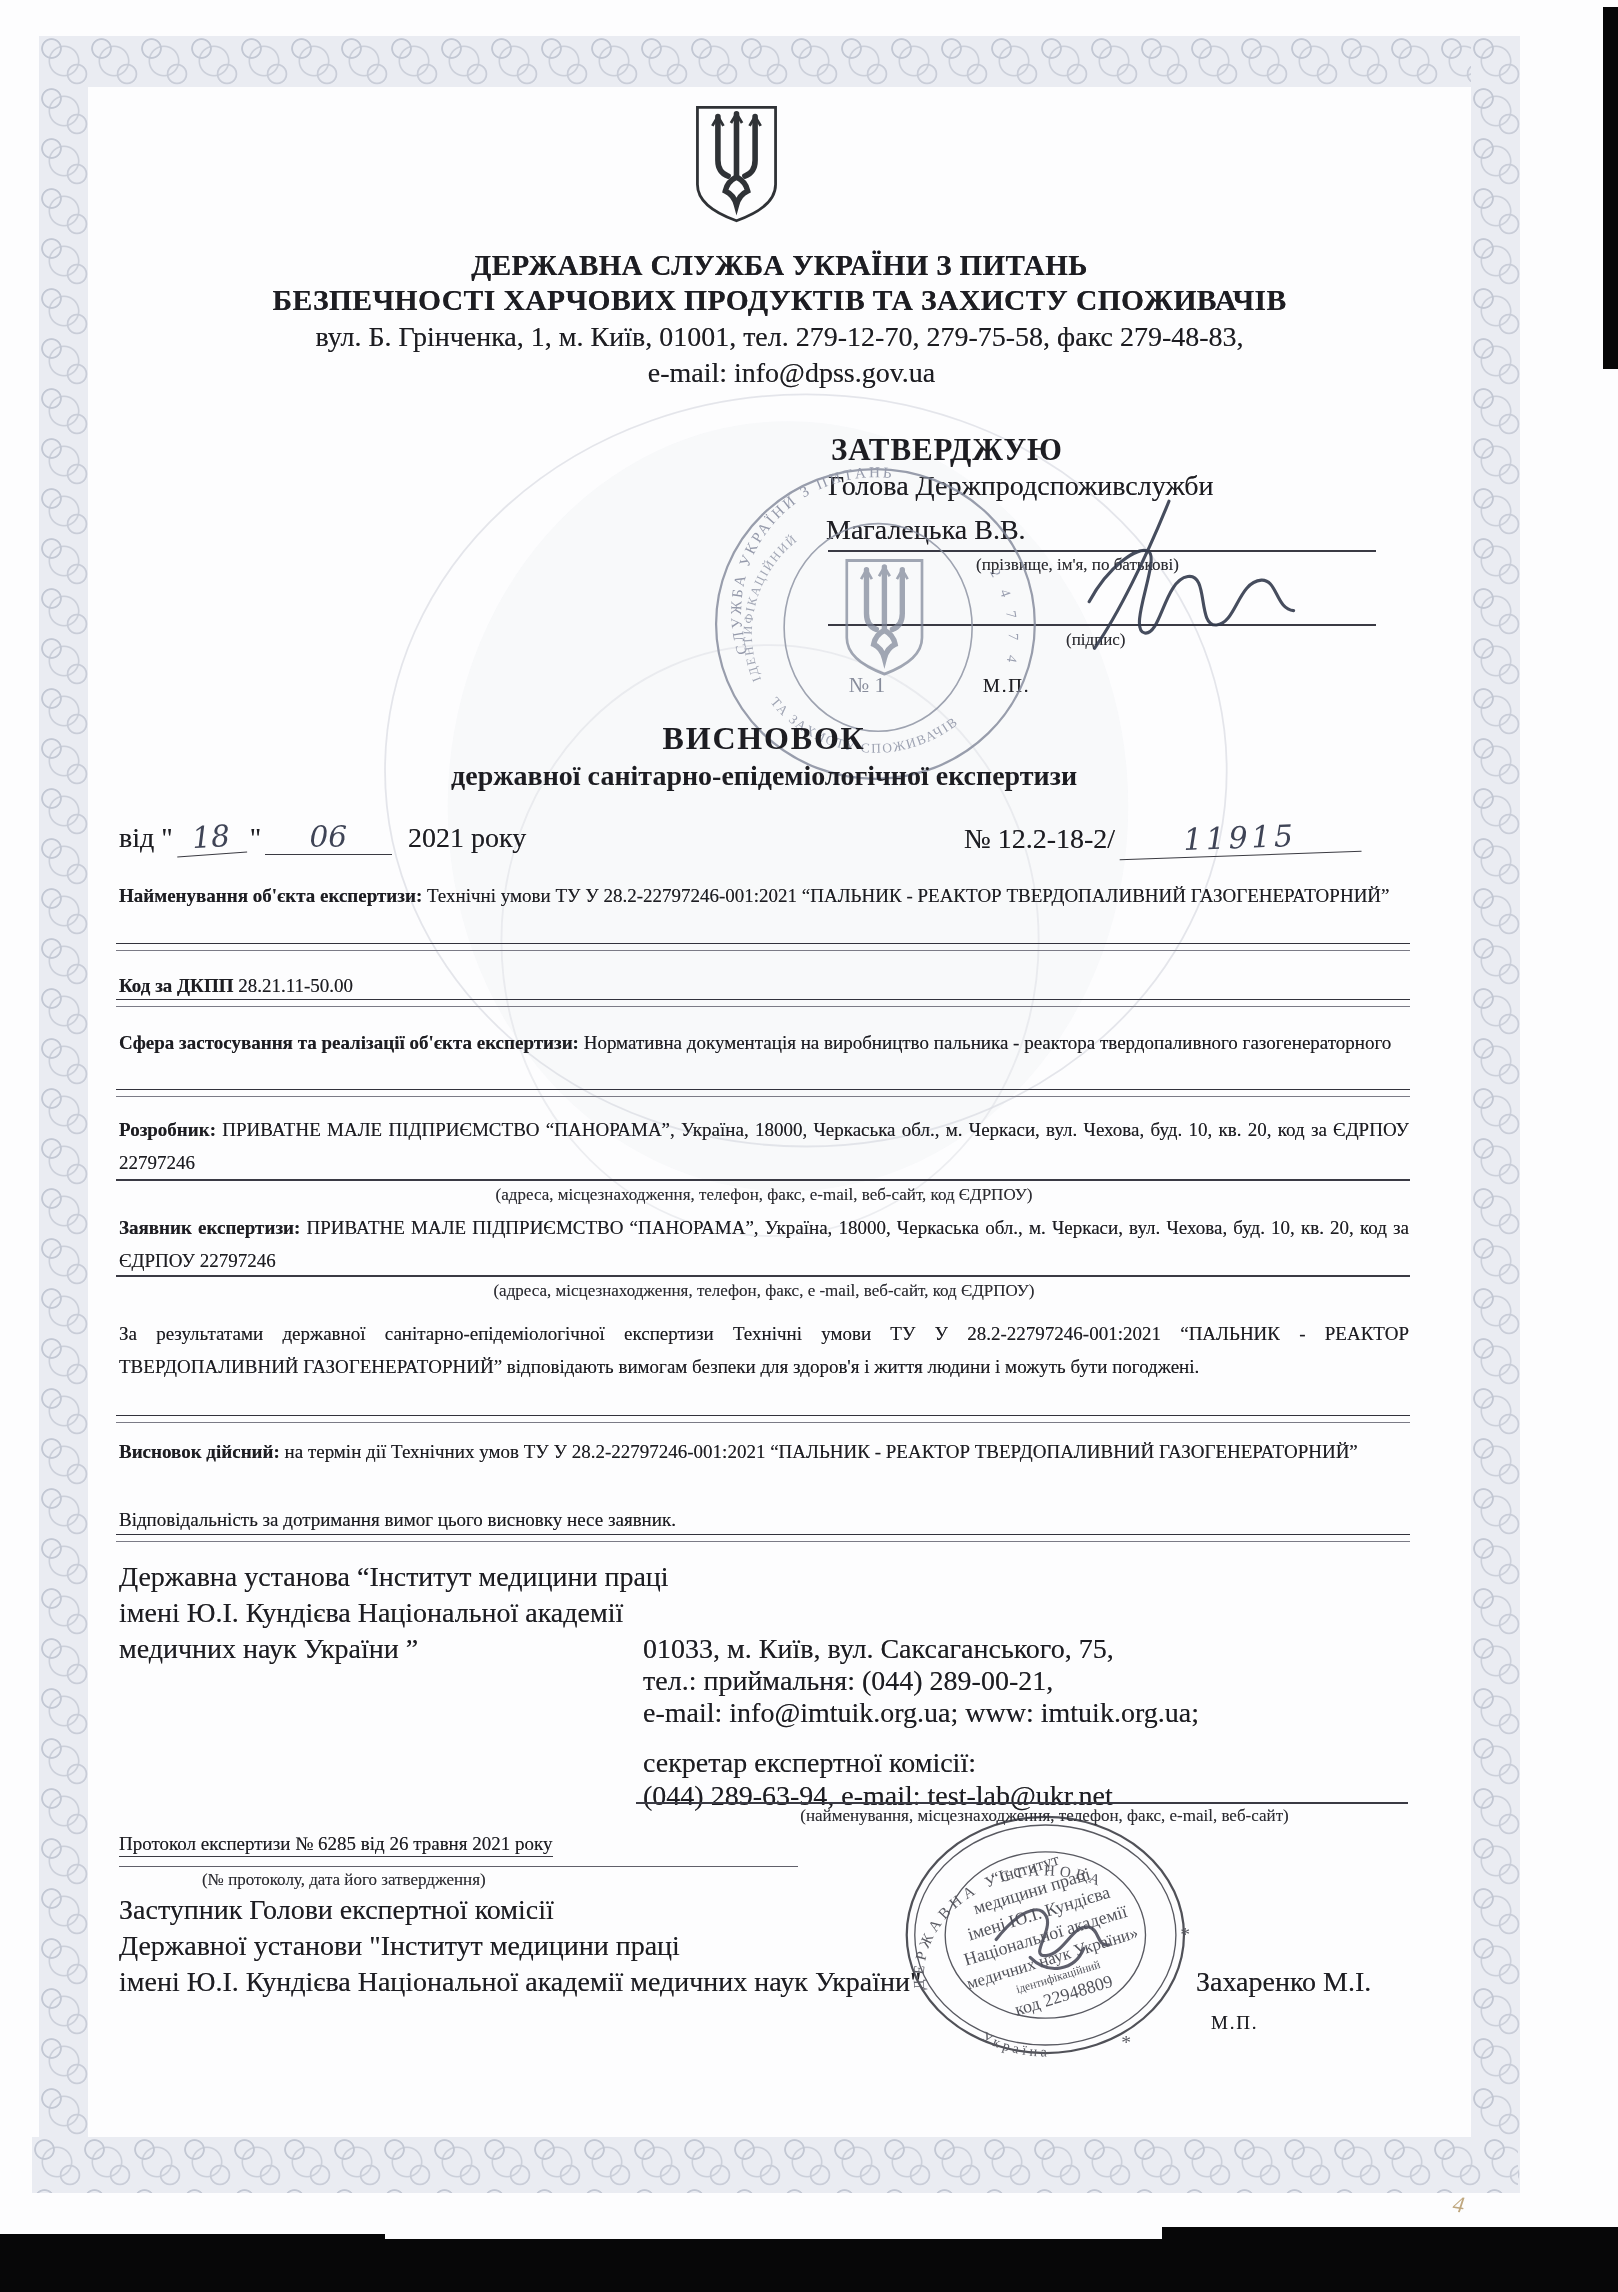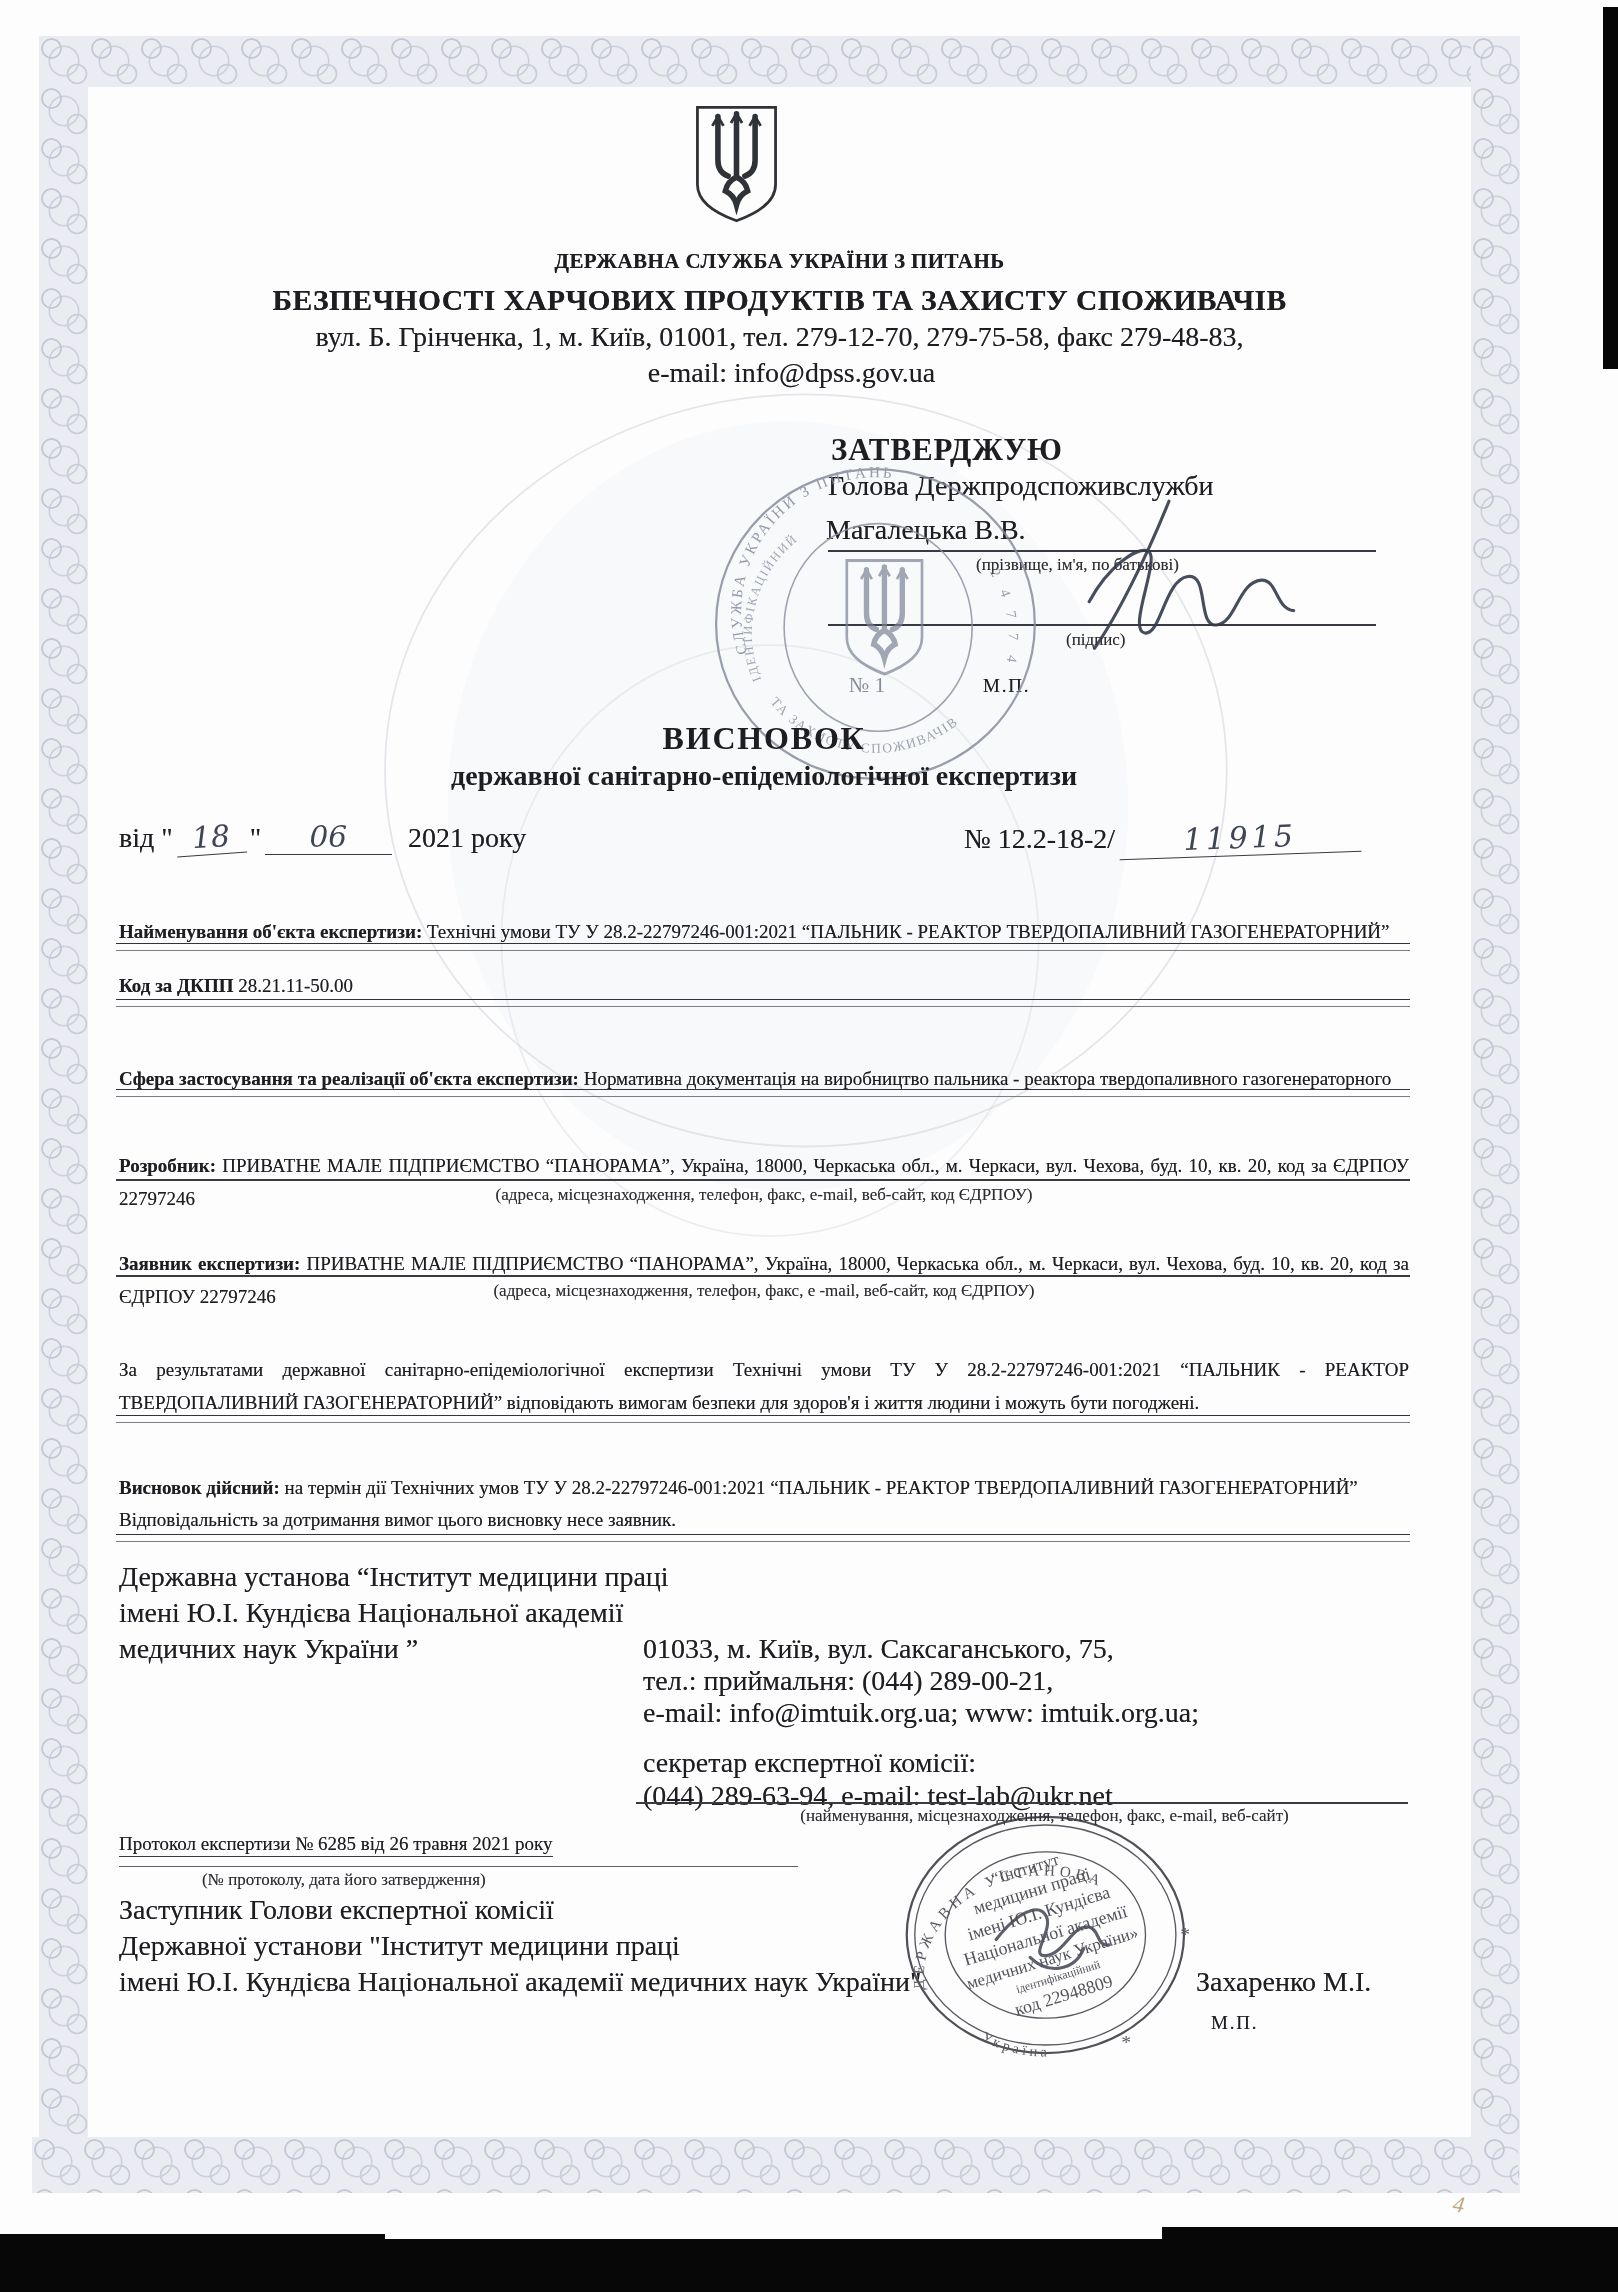--- a/index.html
+++ b/index.html
@@ -4,21 +4,21 @@
 <style>
   html,body{margin:0;padding:0;background:#ffffff;}
   .page{position:relative;width:1618px;height:2293px;background:#fdfdfe;overflow:hidden;
         font-family:"Liberation Serif","DejaVu Serif",serif;color:#1d1d22;}
   .abs{position:absolute;}
   .t{font-size:19px;line-height:33px;text-shadow:0 0 0.4px rgba(20,20,25,.55);}
   .t31{font-size:28px;line-height:34px;text-shadow:0 0 0.4px rgba(20,20,25,.55);}
   .b{font-weight:700;}
   .cap{font-size:17px;color:#2c2c32;text-shadow:0 0 0.3px rgba(20,20,25,.4);}
   .center{text-align:center;}
-  .just{text-align:justify;margin-top:36px;}
+  .just{text-align:justify;}
   .rule{height:1.8px;background:#3a3a44;}
   .drule{height:6.3px;border-top:1.8px solid #32323c;border-bottom:1.8px solid #7b7b86;}
   .hand{font-family:"DejaVu Serif",serif;font-style:italic;color:#3f4456;}
   .uline{display:inline-block;border-bottom:1.8px solid #3a3a42;text-align:center;}
   .frame{background-color:#eaecf2;
     background-image:
       radial-gradient(circle 12.5px at 12.5px 12.5px, rgba(0,0,0,0) 8px, #c3c8d4 9px, #c3c8d4 9.9px, rgba(0,0,0,0) 10.7px),
       radial-gradient(circle 12.5px at 38px 38px, rgba(0,0,0,0) 8px, #c9cdd8 9px, #c9cdd8 9.9px, rgba(0,0,0,0) 10.7px),
       radial-gradient(circle 18px at 25px 25px, rgba(0,0,0,0) 13.4px, #ccd0da 14.3px, #ccd0da 15px, rgba(0,0,0,0) 16px);
     background-size:50px 50px;}
@@ -52,21 +52,21 @@
           <path d="M50,80 Q40,85 38,95 Q47,99 50,110 Q53,99 62,95 Q60,85 50,80"></path>
         </g>
         <g stroke-width="3">
           <path d="M30,15 L24,25 M30,15 L36,25 M70,15 L64,25 M70,15 L76,25 M50,12 L44,22 M50,12 L56,22"></path>
         </g>
       </g>
     </defs>
     <use href="#tryzub"></use>
   </svg>
 
-  <div class="abs b center" style="left:39px;top:249px;width:1481px;font-size:21px;letter-spacing:0.4px;text-shadow:0 0 0.4px rgba(20,20,25,.7);">ДЕРЖАВНА СЛУЖБА УКРАЇНИ З ПИТАНЬ</div>
+  <div class="abs b center" style="left:39px;top:249px;width:1481px;font-size:29px;letter-spacing:0.4px;text-shadow:0 0 0.4px rgba(20,20,25,.7);">ДЕРЖАВНА СЛУЖБА УКРАЇНИ З ПИТАНЬ</div>
   <div class="abs b center" style="left:39px;top:284px;width:1481px;font-size:29.6px;letter-spacing:0.4px;text-shadow:0 0 0.4px rgba(20,20,25,.7);">БЕЗПЕЧНОСТІ ХАРЧОВИХ ПРОДУКТІВ ТА ЗАХИСТУ СПОЖИВАЧІВ</div>
   <div class="abs center t31" style="left:39px;top:320px;width:1481px;">вул. Б. Грінченка, 1, м. Київ, 01001, тел. 279-12-70, 279-75-58, факс 279-48-83,</div>
   <div class="abs center t31" style="left:39px;top:356px;width:1481px;margin-left:12px;">e-mail: info@dpss.gov.ua</div>
 
   <div class="abs b" style="left:831px;top:432px;font-size:31px;letter-spacing:0.9px;">ЗАТВЕРДЖУЮ</div>
   <div class="abs t31" style="left:828px;top:469px;">Голова Держпродспоживслужби</div>
   <div class="abs t31" style="left:826px;top:513px;">Магалецька В.В.</div>
   <div class="abs rule" style="left:828px;top:550px;width:548px;"></div>
   <div class="abs cap" style="left:976px;top:555px;">(прізвище, ім'я, по батькові)</div>
   <div class="abs rule" style="left:828px;top:624px;width:548px;"></div>

